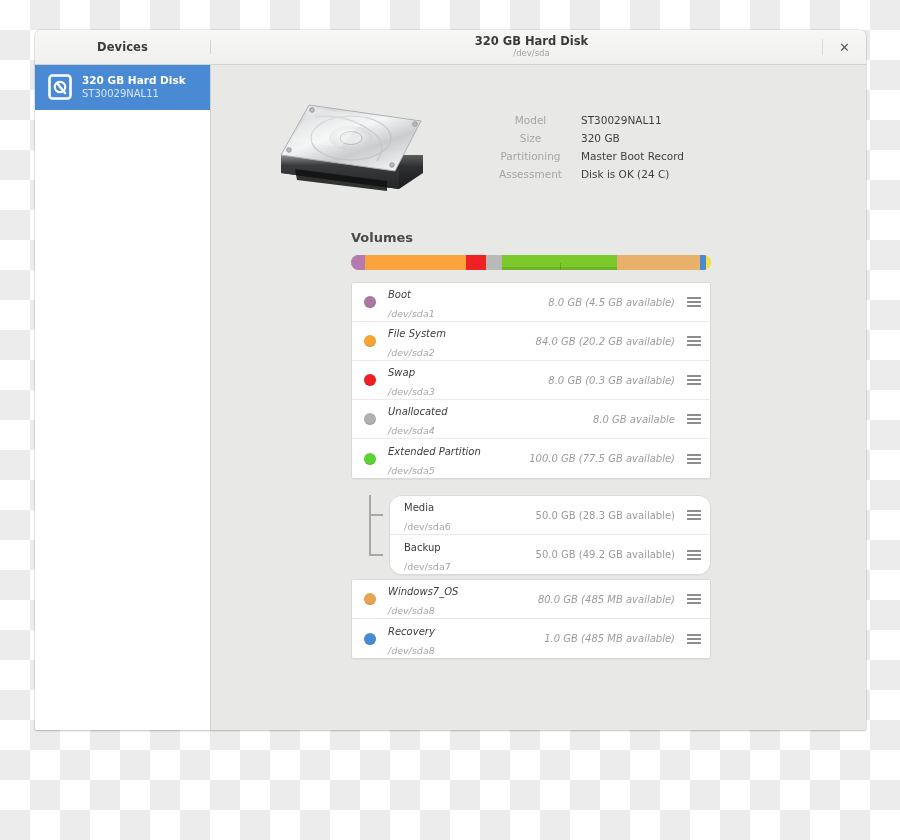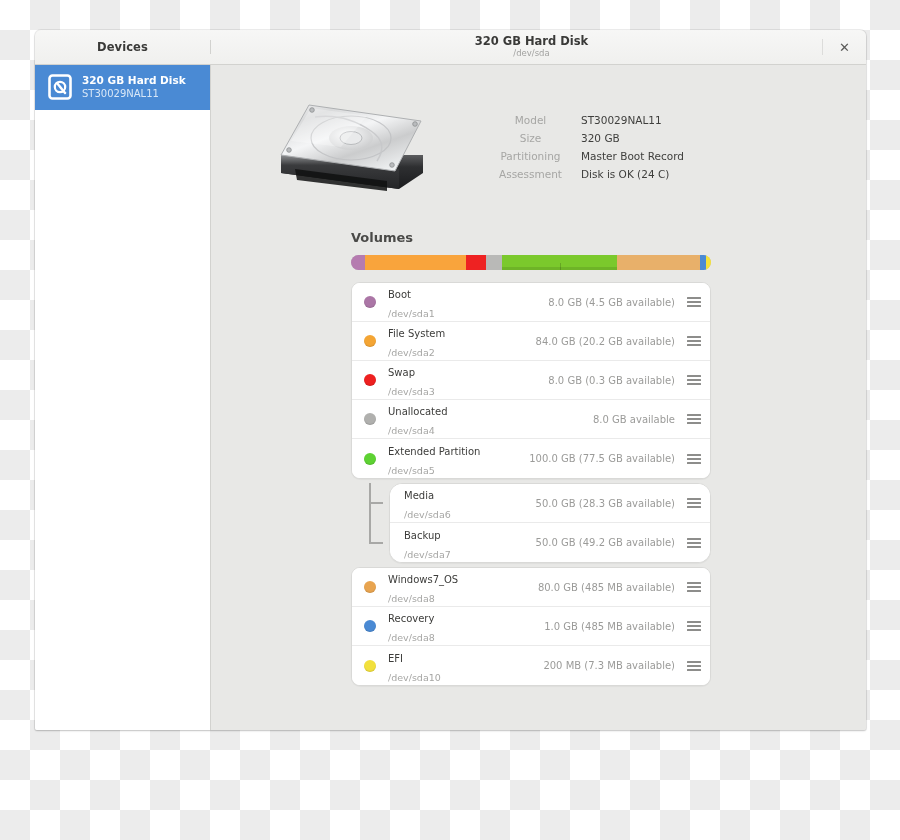--- a/index.html
+++ b/index.html
@@ -201,24 +201,25 @@
 
   .vol-list {
     margin-left: 140px;
     width: 360px;
     margin-top: 12px;
   }
 
   .vol-group {
     background: #ffffff;
     border: 1px solid #d9d9d7;
-    border-radius: 9px;
+    border-radius: 3px;
     overflow: hidden;
-    margin-bottom: 4px;
+    margin-bottom: 16px;
     box-shadow: 0 1px 1px rgba(0,0,0,0.04);
+    font-style: italic;
   }
   .vol-row {
     display: flex;
     align-items: center;
     height: 39px;
     padding: 0 9px 0 12px;
     border-bottom: 1px solid #eaeaea;
     background: #ffffff;
     cursor: pointer;
   }
@@ -509,30 +510,19 @@
                 <span class="dot" style="background: rgb(74, 138, 212);"></span>
                 <span class="vol-names"><span class="vol-name">Recovery</span><br><span class="vol-dev">/dev/sda8</span></span>
                 <span class="vol-spacer"></span>
                 <span class="vol-size">1.0 GB (485 MB available)</span>
                 <span class="menu-ico">
                   <i></i>
                   <i></i>
                   <i></i>
                 </span>
               </div>
-              <div class="vol-row">
-                <span class="dot" style="background: rgb(242, 224, 60);"></span>
-                <span class="vol-names"><span class="vol-name">EFI</span><br><span class="vol-dev">/dev/sda10</span></span>
-                <span class="vol-spacer"></span>
-                <span class="vol-size">200 MB (7.3 MB available)</span>
-                <span class="menu-ico">
-                  <i></i>
-                  <i></i>
-                  <i></i>
-                </span>
-              </div>
             </div>
           </div>
       </div>
 
     </div>
   </div>
 </div>
 
 </body></html>

